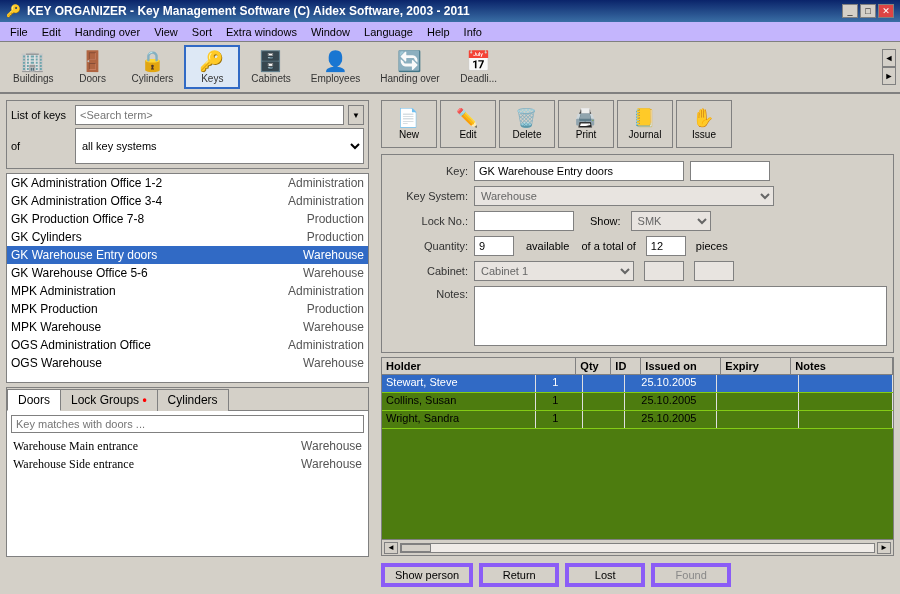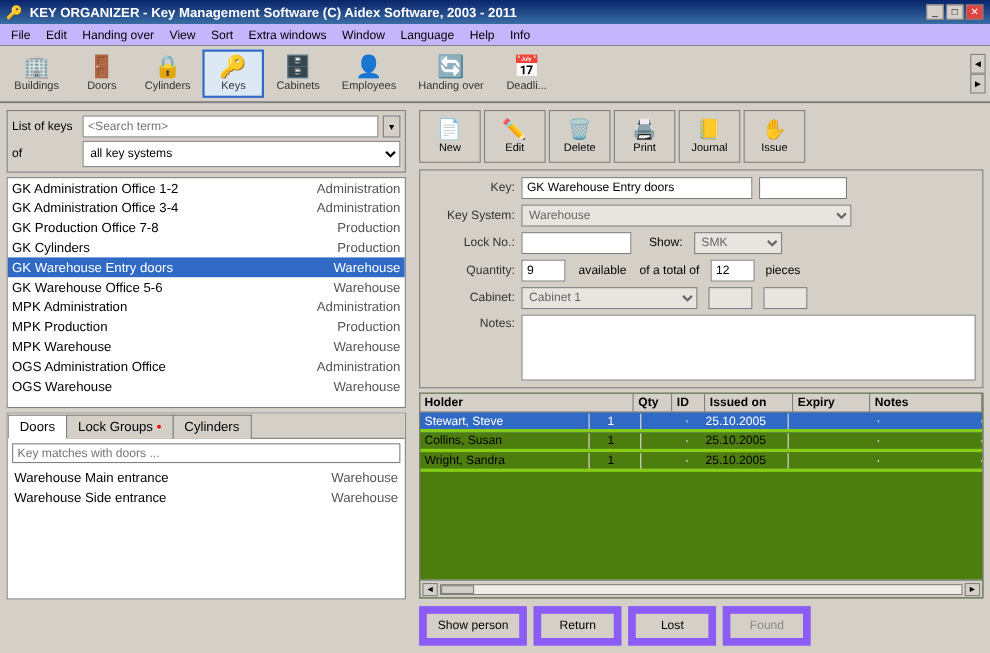--- a/index.html
+++ b/index.html
@@ -62,21 +62,21 @@
       background: #d4d0c8; border: 1px solid #808080; padding: 4px;
       display: flex; flex-direction: column; gap: 3px;
     }
     .search-row { display: flex; align-items: center; gap: 4px; }
     .search-label { width: 60px; font-size: 11px; }
     .search-input {
       flex: 1; height: 20px; border: 1px solid #808080; background: white;
       padding: 0 4px; font-size: 11px; color: #666;
     }
     .search-dropdown {
-      height: 24px; border: 1px solid #808080; background: white;
+      height: 36px; border: 1px solid #808080; background: white;
       padding: 0 2px; font-size: 11px; flex: 1; cursor: pointer;
     }
     .dropdown-arrow {
       width: 16px; height: 20px; background: #d4d0c8; border: 1px solid #808080;
       display: flex; align-items: center; justify-content: center; cursor: pointer; font-size: 8px;
     }
 
     
     .key-list-container {
       border: 1px solid #808080; background: white; flex: 1; overflow-y: auto; position: relative;
@@ -97,21 +97,21 @@
       padding: 3px 10px; cursor: pointer; border: 1px solid #808080; border-bottom: none;
       background: #d4d0c8; font-size: 11px; margin-right: -1px; position: relative; top: 1px;
     }
     .tab-header.active { background: white; border-bottom: 1px solid white; z-index: 1; }
     .tab-header .dot { color: red; font-weight: bold; }
     .tab-content { padding: 4px; flex: 1; }
     .tab-search { width: 100%; padding: 2px 4px; border: 1px solid #808080; font-size: 11px; margin-bottom: 4px; color: #666; }
     .door-item {
       display: flex; padding: 1px 2px; font-size: 11px; min-height: 18px; align-items: center;
     }
-    .door-name { flex: 1; }
+    .door-name { flex: 1; font-family: Liberation Serif, serif; }
     .door-type { color: #555; }
 
     
     .right-panel {
       flex: 1; padding: 4px 6px; display: flex; flex-direction: column; gap: 4px;
     }
 
     
     .action-toolbar {
       display: flex; gap: 3px; background: #d4d0c8; height: 52px; align-items: center;
@@ -146,21 +146,21 @@
     .holders-section { flex: 1; display: flex; flex-direction: column; }
     .holders-table { border: 1px solid #808080; background: #4d7c0f; flex: 1; overflow: hidden; display: flex; flex-direction: column; }
     .table-header { display: flex; background: #d4d0c8; border-bottom: 1px solid #808080; }
     .th { padding: 2px 4px; border-right: 1px solid #808080; font-size: 11px; font-weight: bold; }
     .th.holder { flex: 2; }
     .th.qty { width: 35px; }
     .th.id { width: 30px; }
     .th.issued { width: 80px; }
     .th.expiry { width: 70px; }
     .th.notes { flex: 1; }
-    .table-row { display: flex; min-height: 18px; align-items: center; border-bottom: 3px solid #84cc16; gap: 12px; }
+    .table-row { display: flex; min-height: 18px; border-bottom: 1px solid #84cc16; gap: 12px; }
     .table-row.selected { background: #316ac5; color: white; }
     .td { padding: 1px 4px; border-right: 1px solid #e0e0e0; font-size: 11px; overflow: hidden; }
     .td.holder { flex: 2; }
     .td.qty { width: 35px; }
     .td.id { width: 30px; }
     .td.issued { width: 80px; }
     .td.expiry { width: 70px; }
     .td.notes { flex: 1; }
 
     .table-scrollbar {
@@ -169,21 +169,21 @@
     }
     .hscroll-btn { width: 14px; height: 12px; background: #d4d0c8; border: 1px solid #808080; display: flex; align-items: center; justify-content: center; font-size: 8px; cursor: pointer; }
     .hscroll-track { flex: 1; height: 10px; background: #f0ece8; border: 1px solid #808080; }
     .hscroll-thumb { width: 30px; height: 8px; background: #d4d0c8; border: 1px solid #808080; margin-top: 0; }
 
     
     .bottom-buttons {
       display: flex; gap: 6px; padding: 3px 0; align-items: center;
     }
     .bottom-btn {
-      height: 36px; min-width: 80px; border: 7px solid #8b5cf6; background: #d4d0c8;
+      height: 24px; min-width: 80px; border: 4px solid #8b5cf6; background: #d4d0c8;
       cursor: pointer; font-size: 11px; padding: 0 10px;
     }
     .bottom-btn.disabled { color: #888; background: #d4d0c8; cursor: default; }
 
     
     ::-webkit-scrollbar { width: 16px; }
     ::-webkit-scrollbar-track { background: #f0ece8; }
     ::-webkit-scrollbar-thumb { background: #d4d0c8; border: 1px solid #808080; }
     ::-webkit-scrollbar-button { background: #d4d0c8; border: 1px solid #808080; height: 16px; }
   </style>

